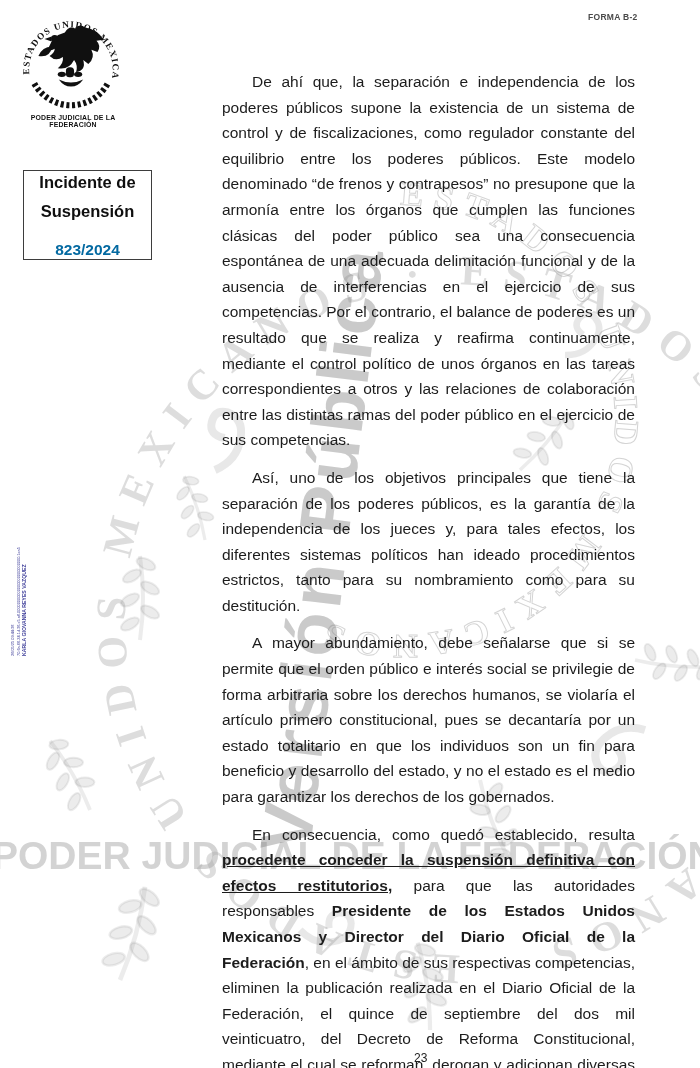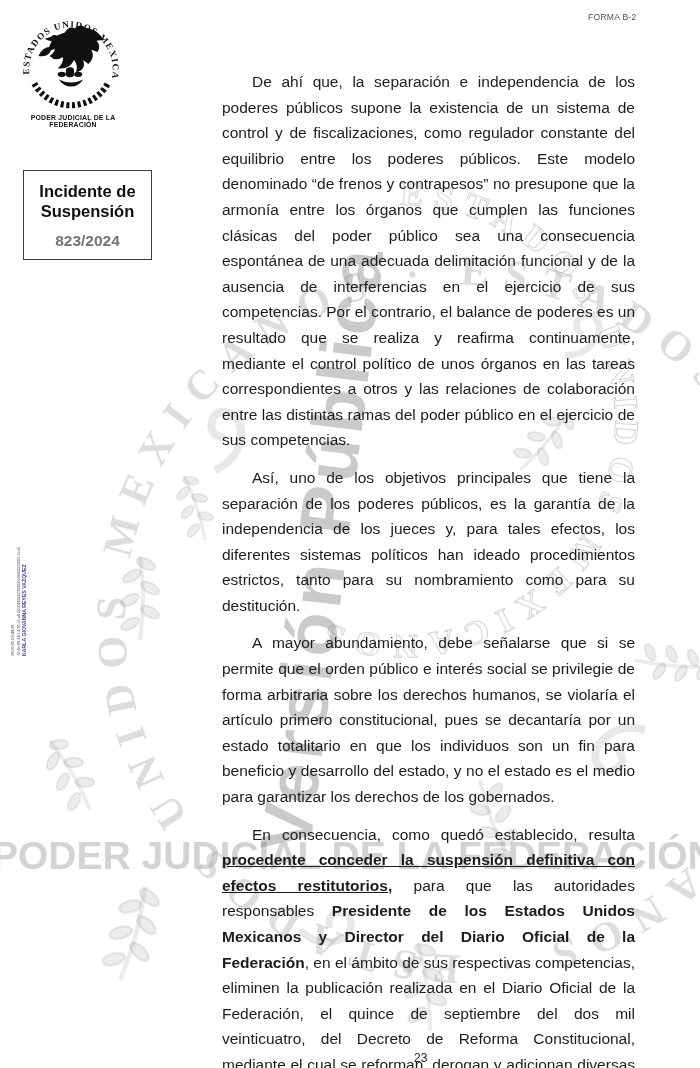--- a/index.html
+++ b/index.html
@@ -1,33 +1,33 @@
 <!DOCTYPE html>
 <html><head>
 <meta charset="utf-8">
 <style>
   html,body{margin:0;padding:0;}
   body{width:700px;height:1068px;background:#ffffff;position:relative;overflow:hidden;
        font-family:"Liberation Sans",sans-serif;color:#1c1c1c;}
   .page{position:absolute;inset:0;}
 
   
-  .forma{position:absolute;top:12px;left:588px;font-size:8.5px;color:#4a4a4a;letter-spacing:.3px;z-index:5;}
+  .forma{position:absolute;top:12px;left:588px;font-size:8.5px;color:#4a4a4a;letter-spacing:.3px;z-index:5;font-weight:bold;}
 
   
   .emblem{position:absolute;left:18px;top:5px;width:106px;height:106px;z-index:5;}
   .institution{position:absolute;left:6px;top:114px;width:134px;text-align:center;
                font-size:6.9px;font-weight:bold;letter-spacing:.2px;color:#111;z-index:5;}
 
   
   .case-box{position:absolute;left:23px;top:170px;width:127px;height:88px;border:1.5px solid #3d3d3d;
             display:flex;flex-direction:column;align-items:center;justify-content:center;
-            background:#fff;z-index:5;}
+            background:#fff;z-index:5;gap:9px;}
   .case-box .l1,.case-box .l2{font-size:16.5px;font-weight:bold;line-height:20px;color:#0f0f0f;}
-  .case-box .l3{font-size:15.5px;font-weight:bold;margin-top:11px;color:#737373;}
+  .case-box .l3{font-size:15.5px;font-weight:bold;margin-top:11px;color:#0369a1;}
 
   
   .signature{position:absolute;left:8px;top:516px;width:24px;height:140px;z-index:5;}
   .signature span{position:absolute;bottom:0;transform-origin:left bottom;transform:rotate(-90deg);
                   white-space:nowrap;color:#41419b;}
   .sig-name{left:19px;font-size:5.2px;font-weight:bold;}
   .sig-hash{left:13px;font-size:3.9px;}
   .sig-time{left:7px;font-size:3.9px;}
 
   

